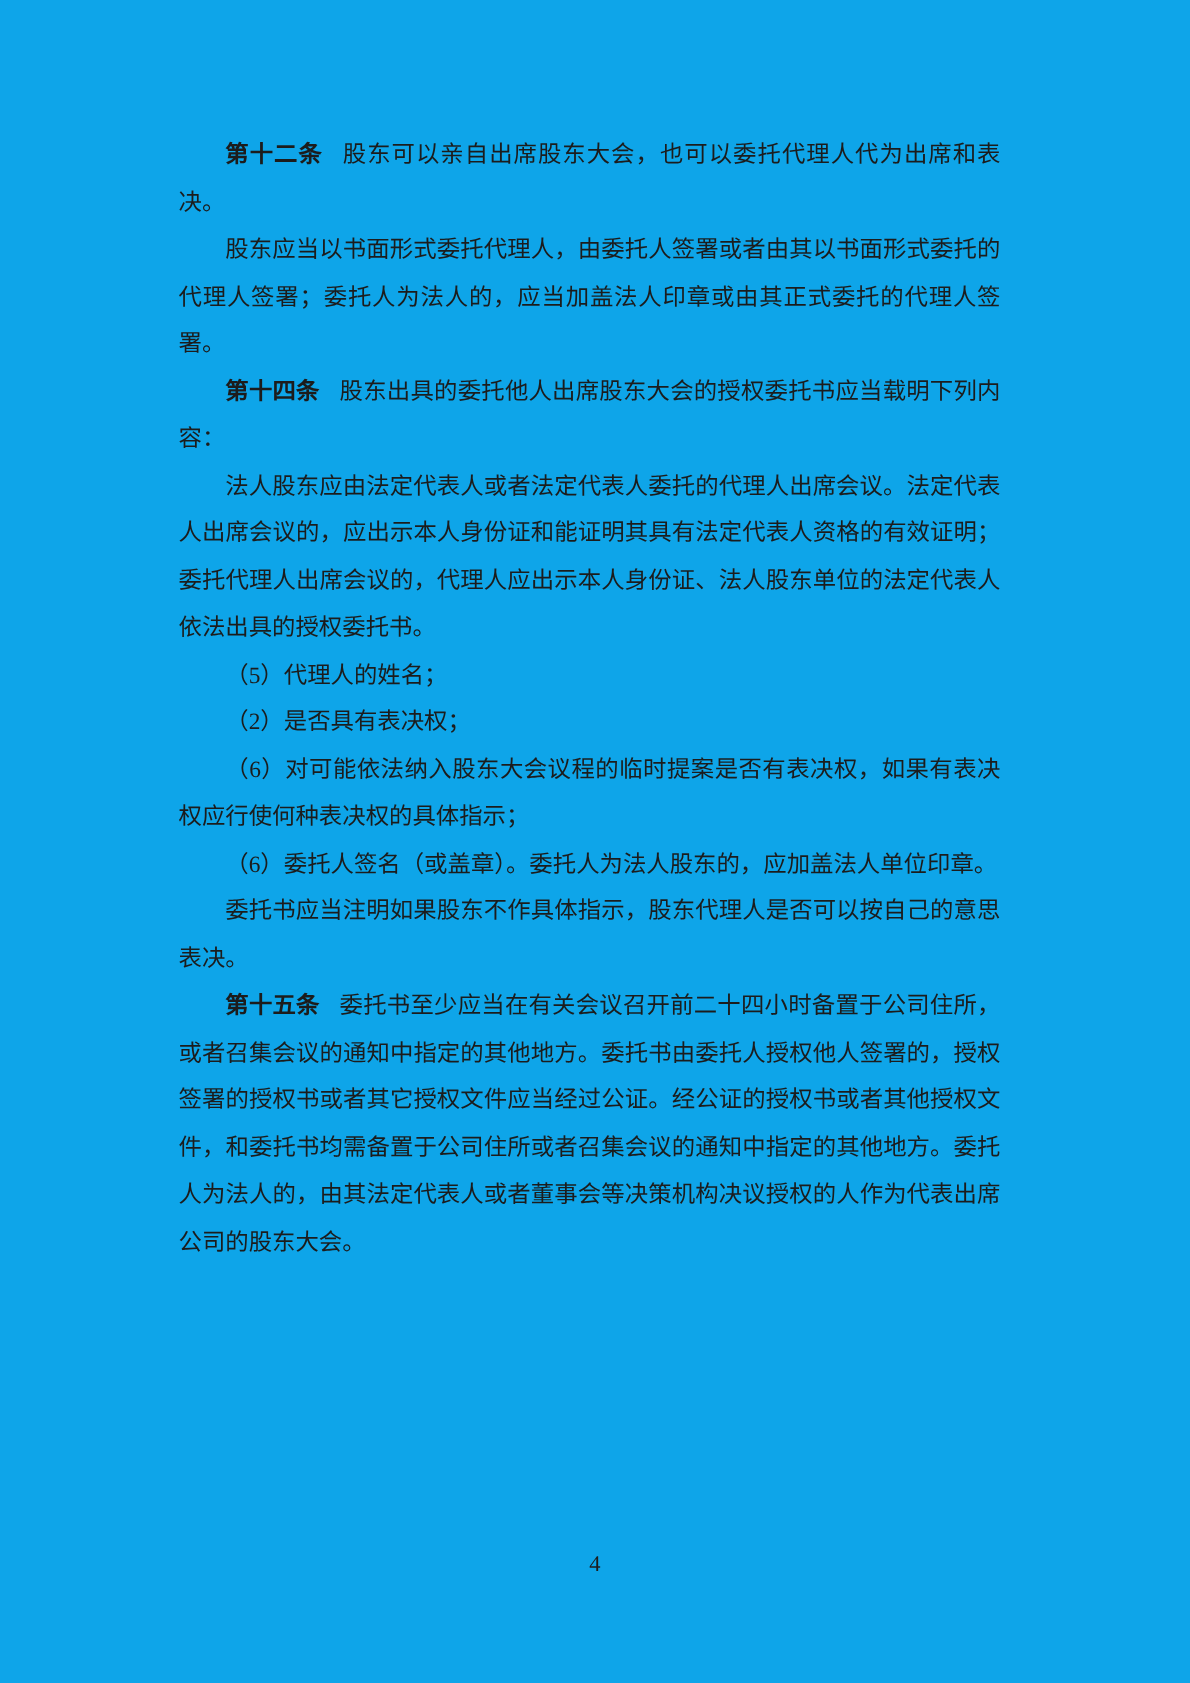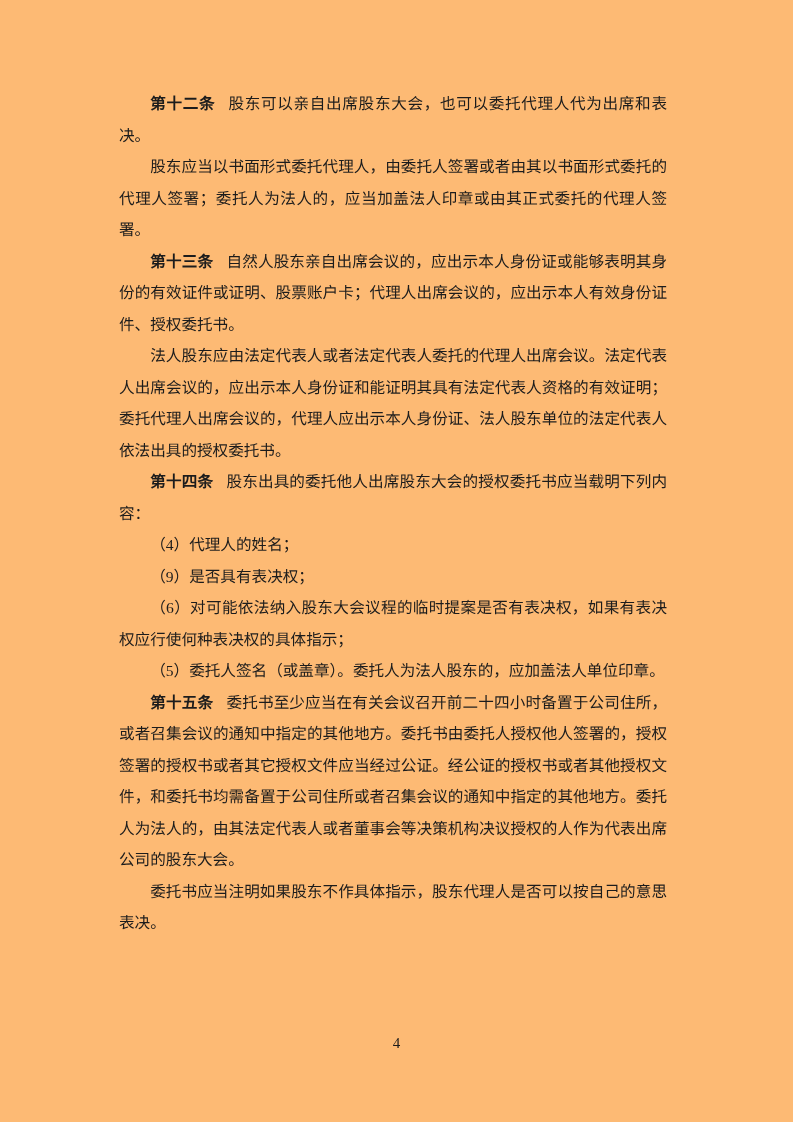--- a/index.html
+++ b/index.html
@@ -4,21 +4,21 @@
 <style>
   html, body {
     margin: 0;
     padding: 0;
     background: #ffffff;
   }
   .page {
     position: relative;
     width: 793px;
     height: 1122px;
-    background: #fdba74;
+    background: #0ea5e9;
     overflow: hidden;
     color: #1c1c1c;
   }
   .doc-body {
     position: absolute;
     left: 119px;
     top: 88px;
     width: 548px;
     font-family: "Liberation Serif", "DejaVu Serif", serif;
     font-size: 15.6px;
@@ -56,56 +56,53 @@
   <div class="doc-body">
 
     <p class="para">
       <b class="article-label">第十二条</b><span>股东可以亲自出席股东大会，也可以委托代理人代为出席和表决。</span>
     </p>
 
     <p class="para">
       <span>股东应当以书面形式委托代理人，由委托人签署或者由其以书面形式委托的代理人签署；委托人为法人的，应当加盖法人印章或由其正式委托的代理人签署。</span>
     </p>
 
+
     <p class="para">
-      <b class="article-label">第十三条</b><span>自然人股东亲自出席会议的，应出示本人身份证或能够表明其身份的有效证件或证明、股票账户卡；代理人出席会议的，应出示本人有效身份证件、授权委托书。</span>
+      <b class="article-label">第十四条</b><span>股东出具的委托他人出席股东大会的授权委托书应当载明下列内容：</span>
     </p>
 
     <p class="para">
       <span>法人股东应由法定代表人或者法定代表人委托的代理人出席会议。法定代表人出席会议的，应出示本人身份证和能证明其具有法定代表人资格的有效证明；委托代理人出席会议的，代理人应出示本人身份证、法人股东单位的法定代表人依法出具的授权委托书。</span>
     </p>
 
     <p class="para">
-      <b class="article-label">第十四条</b><span>股东出具的委托他人出席股东大会的授权委托书应当载明下列内容：</span>
+      <span>（5）代理人的姓名；</span>
     </p>
 
     <p class="para">
-      <span>（4）代理人的姓名；</span>
-    </p>
-
-    <p class="para">
-      <span>（9）是否具有表决权；</span>
+      <span>（2）是否具有表决权；</span>
     </p>
 
 
     <p class="para">
       <span>（6）对可能依法纳入股东大会议程的临时提案是否有表决权，如果有表决权应行使何种表决权的具体指示；</span>
     </p>
 
 
     <p class="para">
-      <span>（5）委托人签名（或盖章）。委托人为法人股东的，应加盖法人单位印章。</span>
+      <span>（6）委托人签名（或盖章）。委托人为法人股东的，应加盖法人单位印章。</span>
+    </p>
+
+    <p class="para">
+      <span>委托书应当注明如果股东不作具体指示，股东代理人是否可以按自己的意思表决。</span>
     </p>
 
     <p class="para">
       <b class="article-label">第十五条</b><span>委托书至少应当在有关会议召开前二十四小时备置于公司住所，或者召集会议的通知中指定的其他地方。委托书由委托人授权他人签署的，授权签署的授权书或者其它授权文件应当经过公证。经公证的授权书或者其他授权文件，和委托书均需备置于公司住所或者召集会议的通知中指定的其他地方。委托人为法人的，由其法定代表人或者董事会等决策机构决议授权的人作为代表出席公司的股东大会。</span>
-    </p>
-
-    <p class="para">
-      <span>委托书应当注明如果股东不作具体指示，股东代理人是否可以按自己的意思表决。</span>
     </p>
 
   </div>
 
   <div class="page-footer">
     <span>4</span>
   </div>
 
 </div>
 

